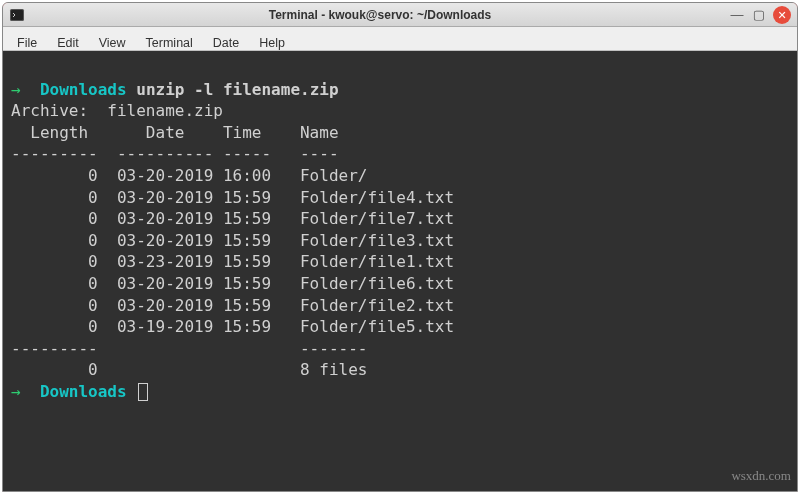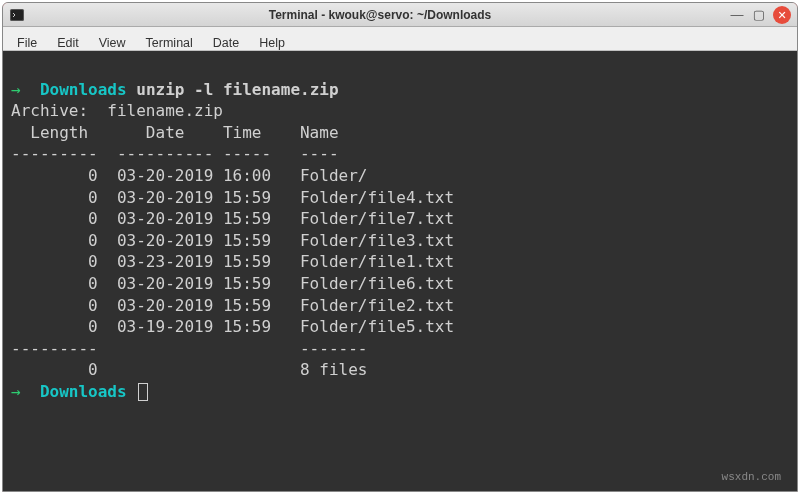--- a/index.html
+++ b/index.html
@@ -79,25 +79,25 @@
     .cmd { color: #d0d0d0; font-weight: bold; }
     .cursor {
       display: inline-block;
       width: 10px; height: 18px;
       border: 1px solid #d0d0d0;
       vertical-align: text-bottom;
       margin-left: 2px;
     }
     .watermark {
       position: absolute;
-      right: 16px;
+      right: 6px;
       bottom: 6px;
-      font-size: 11px;
+      font-size: 13px;
       color: #888;
-      font-family: Liberation Mono, monospace;
+      font-family: Liberation Serif, serif;
     }
   </style>
 </head>
 <body>
 
 <div class="window">
 
   <div class="titlebar">
     <div class="app-icon">
       <svg width="16" height="16" viewBox="0 0 16 16">

